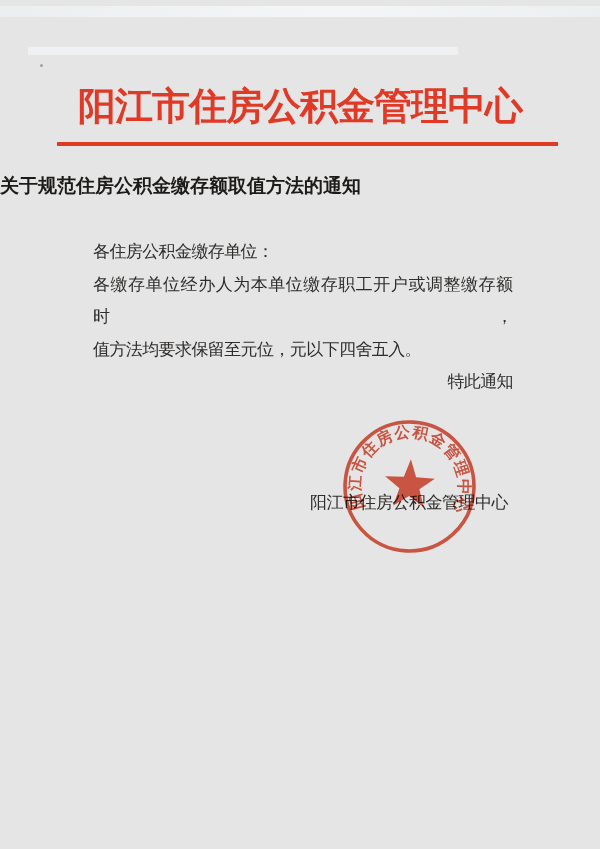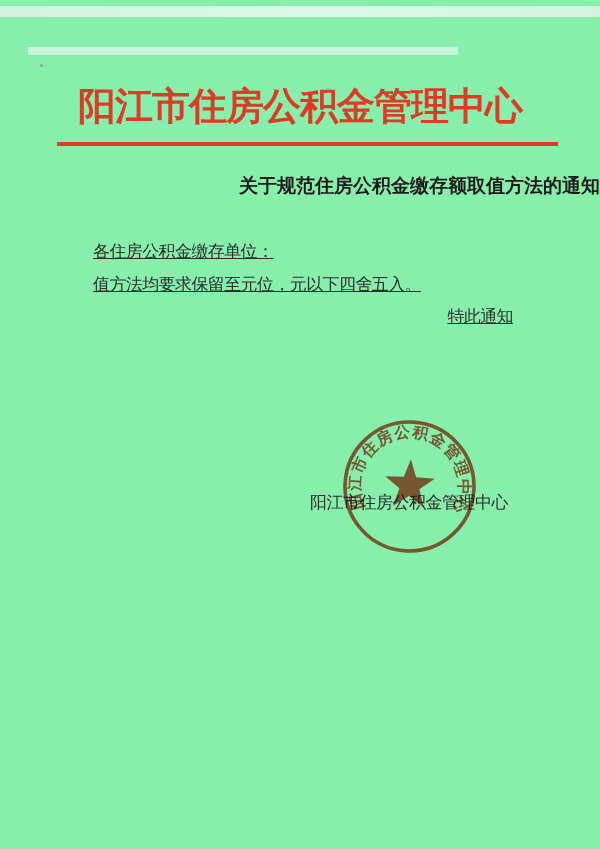--- a/index.html
+++ b/index.html
@@ -1,21 +1,21 @@
 <!DOCTYPE html>
 <html style="--header_red: #e03a27; --seal_red: #dd4f38; --body_text: #2e2d2b; --title_text: #1c1b19;"><head>
 <meta charset="utf-8">
 <style>
   html, body { margin: 0; padding: 0; background: #ffffff; }
   .page {
     position: relative;
     width: 600px;
     height: 849px;
     margin: 0 auto;
-    background: #86efac;
+    background: #e5e5e5;
     overflow: hidden;
     font-family: "Liberation Serif", serif;
     color: var(--body_text, #2e2d2b);
   }
   
   .streak-top {
     position: absolute; top: 6px; left: 0; width: 100%; height: 11px;
     background: linear-gradient(90deg, #eef2f4 0%, #f8fbfc 55%, #eff3f5 100%);
     opacity: .75;
   }
@@ -33,30 +33,30 @@
     font-size: 38px; font-weight: bold; line-height: 44px;
     letter-spacing: -1px;
     color: var(--header_red, #e03a27);
   }
   .red-line {
     position: absolute; top: 142px; left: 57px; width: 501px; height: 4px;
     background: var(--header_red, #e03a27);
   }
   .doc-title {
     position: absolute; top: 173px; left: 0; width: 100%; margin: 0;
-    text-align: right;
+    text-align: left;
     font-size: 19px; font-weight: bold; line-height: 26px;
     letter-spacing: 0;
     color: var(--title_text, #1c1b19);
   }
   .body-block {
     position: absolute; top: 236px; left: 93px; width: 420px;
     font-size: 17px; line-height: 32.6px; letter-spacing: -0.6px;
   }
-  .body-line { white-space: nowrap; text-decoration: underline; }
+  .body-line { white-space: nowrap; }
   .body-line.indent { padding-left: 34px; text-align: right; }
   .body-line.justify {
     white-space: normal;
     text-align: justify;
     text-align-last: justify;
     letter-spacing: 0;
   }
   .body-line.justify.indent { padding-left: 34px; }
   .sig-org {
     position: absolute; top: 491px; left: 310px;
@@ -92,20 +92,21 @@
   <div class="speck"></div>
 
   <div class="org-header">阳江市住房公积金管理中心</div>
 
   <div class="red-line"></div>
 
   <h1 class="doc-title">关于规范住房公积金缴存额取值方法的通知</h1>
 
   <div class="body-block">
     <div class="body-line">各住房公积金缴存单位：</div>
+    <div class="body-line justify">各缴存单位经办人为本单位缴存职工开户或调整缴存额时，</div>
     <div class="body-line">值方法均要求保留至元位，元以下四舍五入。</div>
     <div class="body-line indent">特此通知</div>
   </div>
 
   <div class="sig-org">阳江市住房公积金管理中心</div>
 
 
   <svg class="seal" viewBox="0 0 140 140" aria-hidden="true">
     <circle class="ring" cx="70" cy="70" r="64"></circle>
     <polygon class="star" points="70,43 76.1,60.6 94.7,61 79.9,72.2 85.3,90 70,79.4 54.7,90 60.1,72.2 45.3,61 63.9,60.6"></polygon>

